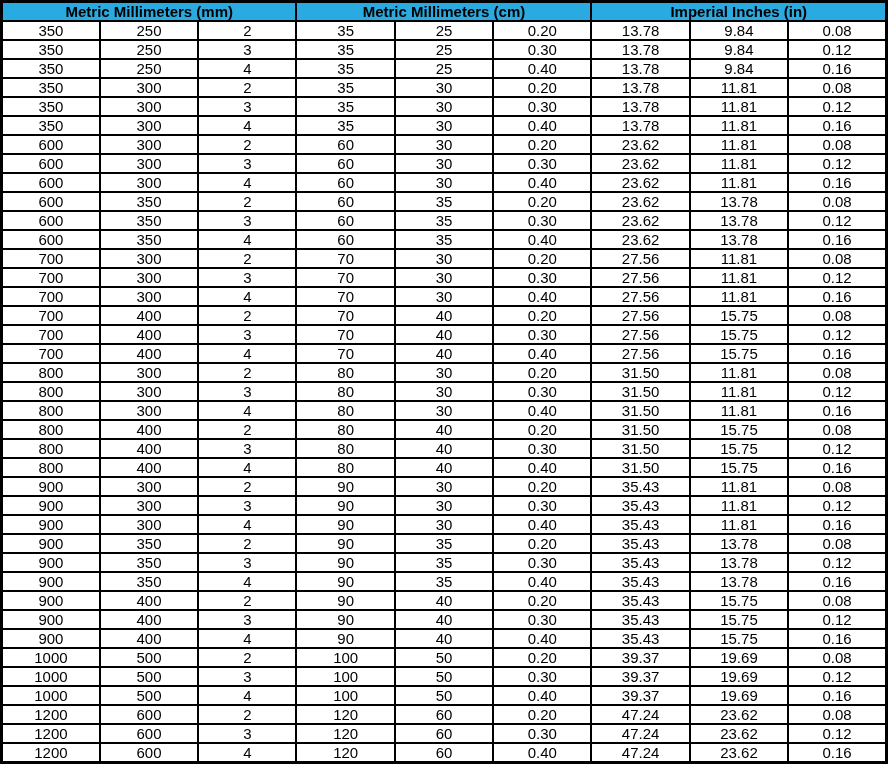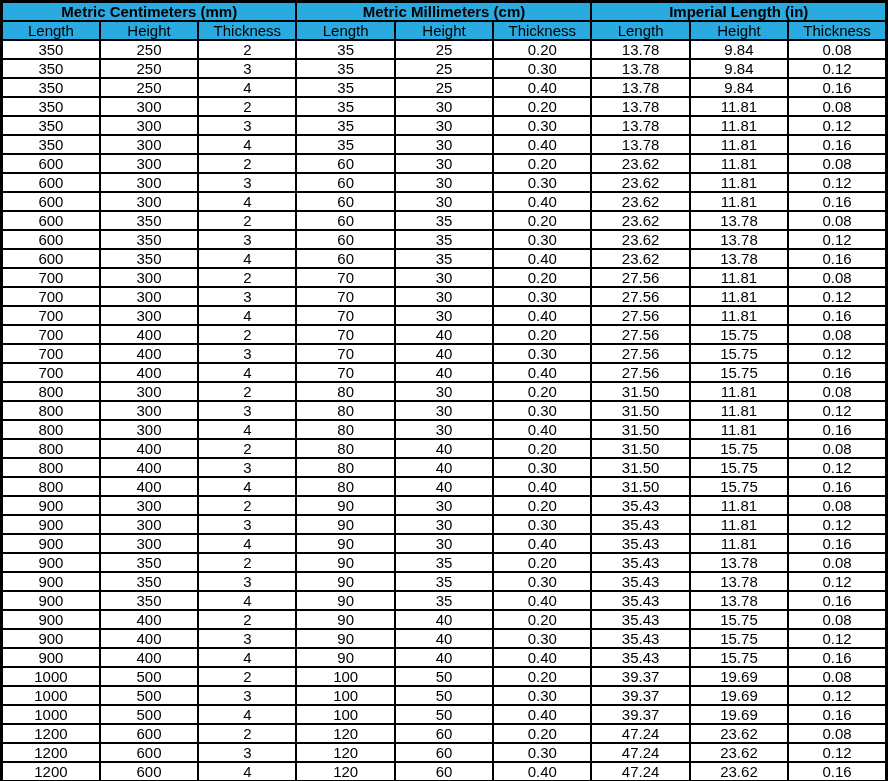--- a/index.html
+++ b/index.html
@@ -49,34 +49,23 @@
     background: var(--row-bg);
     font-weight: normal;
   }
 </style>
 </head>
 <body>
 
 <table class="size-chart">
   <thead>
     <tr>
-      <th class="group-header" colspan="3">Metric Centimeters (mm)</th>
+      <th class="group-header" colspan="3">Metric Millimeters (mm)</th>
       <th class="group-header" colspan="3">Metric Millimeters (cm)</th>
-      <th class="group-header" colspan="3">Imperial Length (in)</th>
-    </tr>
-    <tr>
-      <th class="col-header">Length</th>
-      <th class="col-header">Height</th>
-      <th class="col-header">Thickness</th>
-      <th class="col-header">Length</th>
-      <th class="col-header">Height</th>
-      <th class="col-header">Thickness</th>
-      <th class="col-header">Length</th>
-      <th class="col-header">Height</th>
-      <th class="col-header">Thickness</th>
+      <th class="group-header" colspan="3">Imperial Inches (in)</th>
     </tr>
   </thead>
   <tbody>
       <tr>
         <td>350</td>
         <td>250</td>
         <td>2</td>
         <td>35</td>
         <td>25</td>
         <td>0.20</td>

